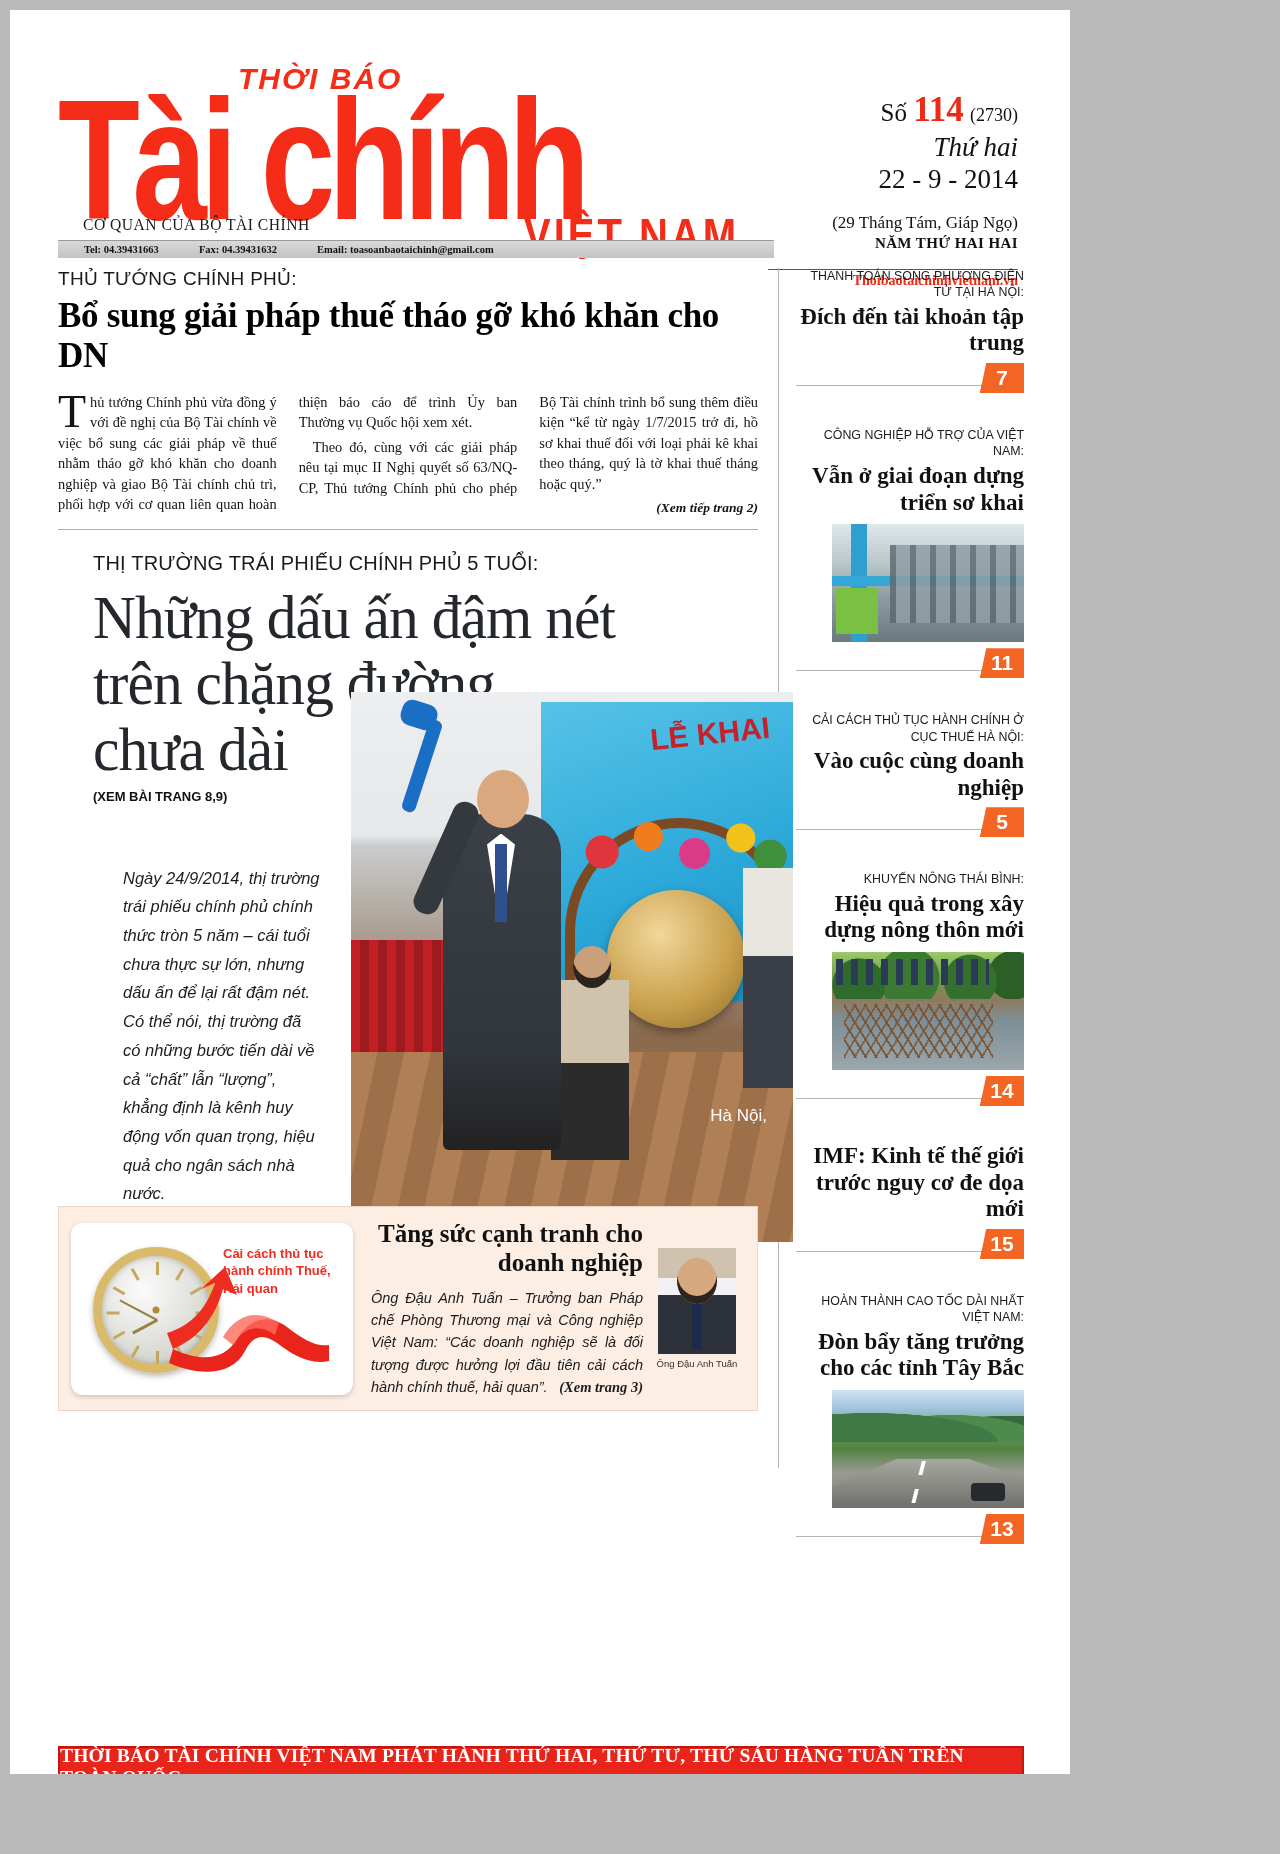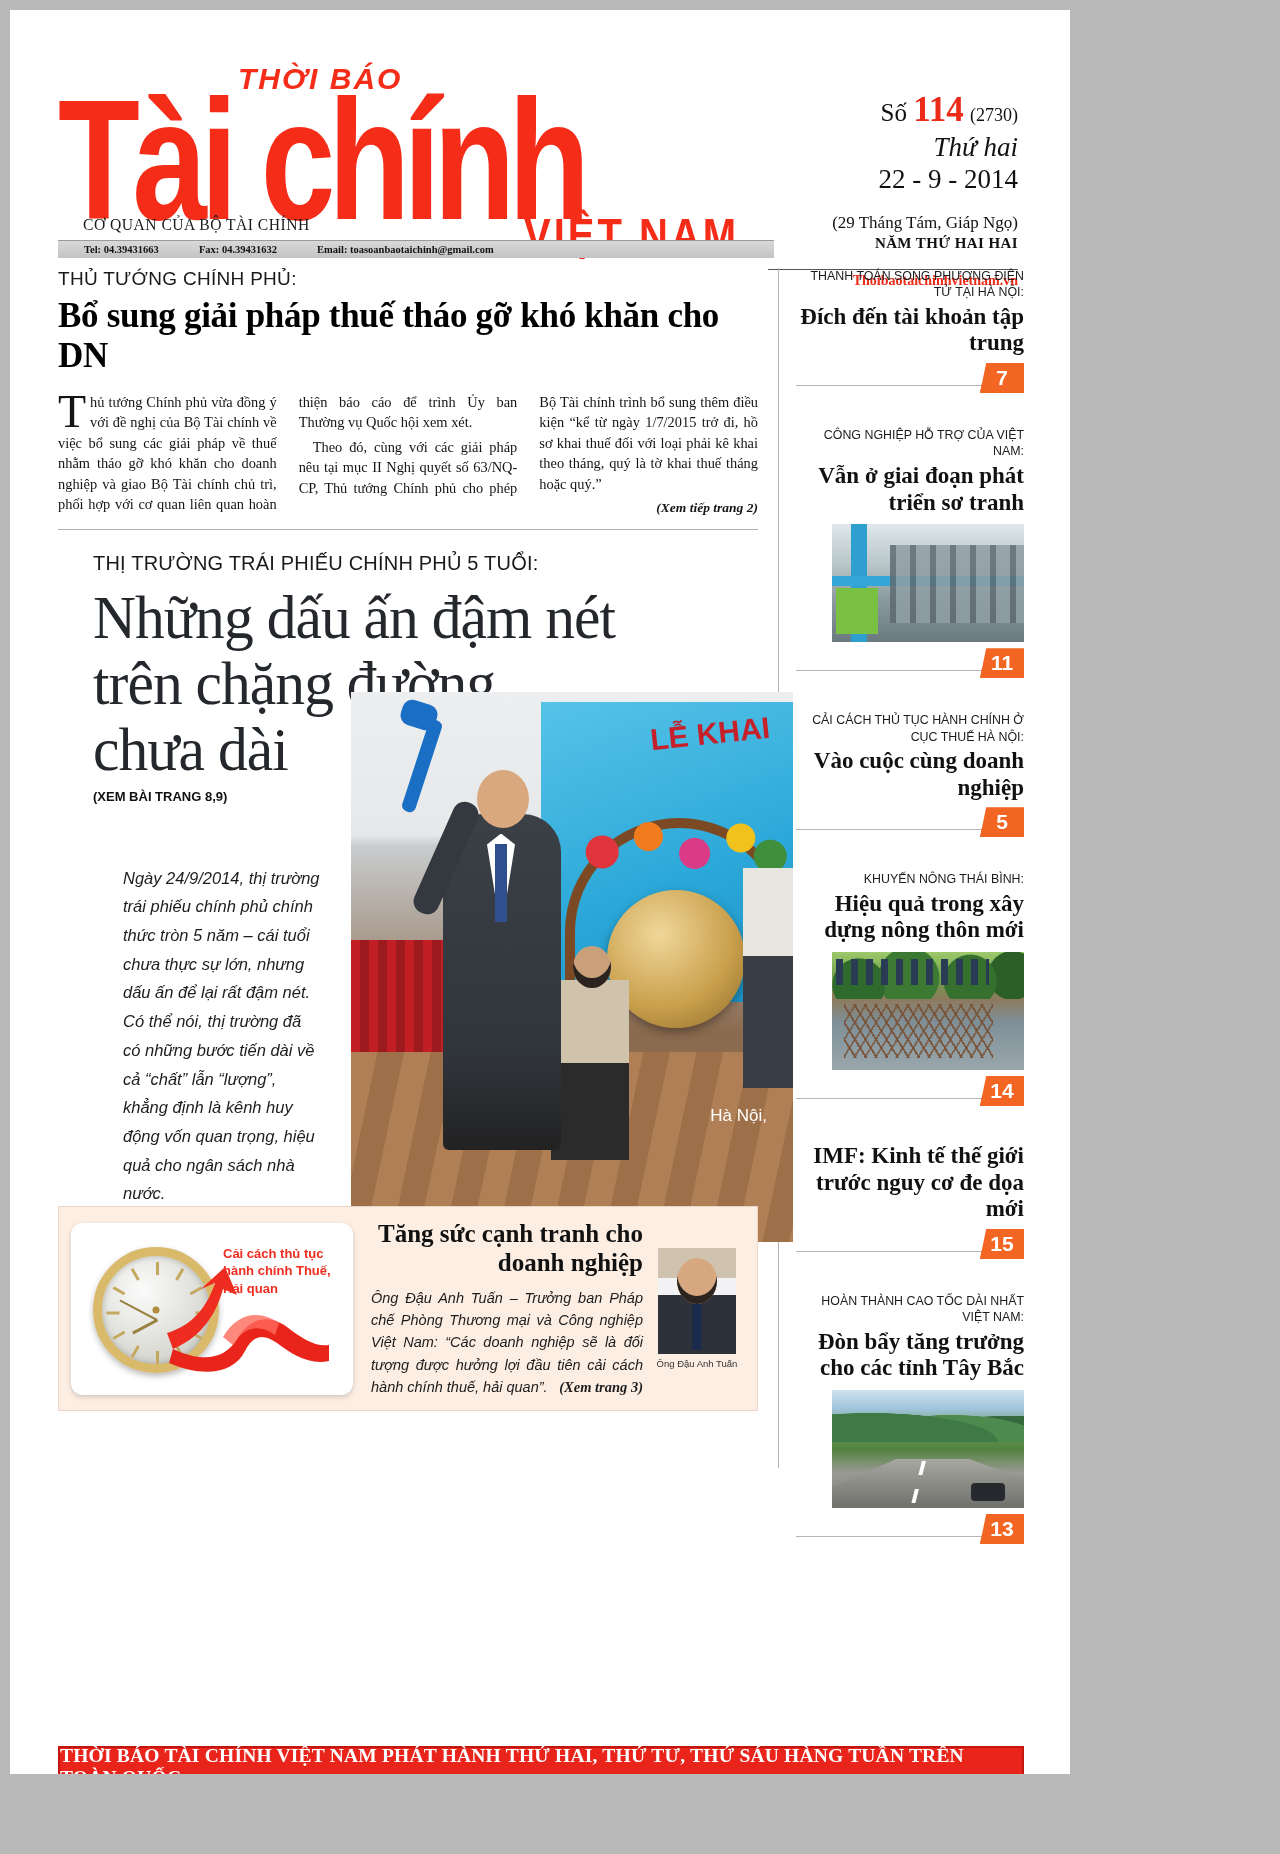--- a/index.html
+++ b/index.html
@@ -434,21 +434,21 @@
         <div class="side-head">Đích đến tài khoản tập trung</div>
         <div class="badge-row">
           <div class="badge-rule"></div>
           <div class="pagebadge">7</div>
         </div>
       </div>
       <div class="side-gap"></div>
 
       <div class="side-item">
         <div class="side-kicker">CÔNG NGHIỆP HỖ TRỢ CỦA VIỆT NAM:</div>
-        <div class="side-head">Vẫn ở giai đoạn phát triển sơ tranh</div>
+        <div class="side-head">Vẫn ở giai đoạn dựng triển sơ khai</div>
         <div class="side-photo">
           <div class="ph-ind"></div>
           <div class="ph-ind-rows"></div>
           <div class="ph-ind-green"></div>
         </div>
         <div class="badge-row">
           <div class="badge-rule"></div>
           <div class="pagebadge">11</div>
         </div>
       </div>

